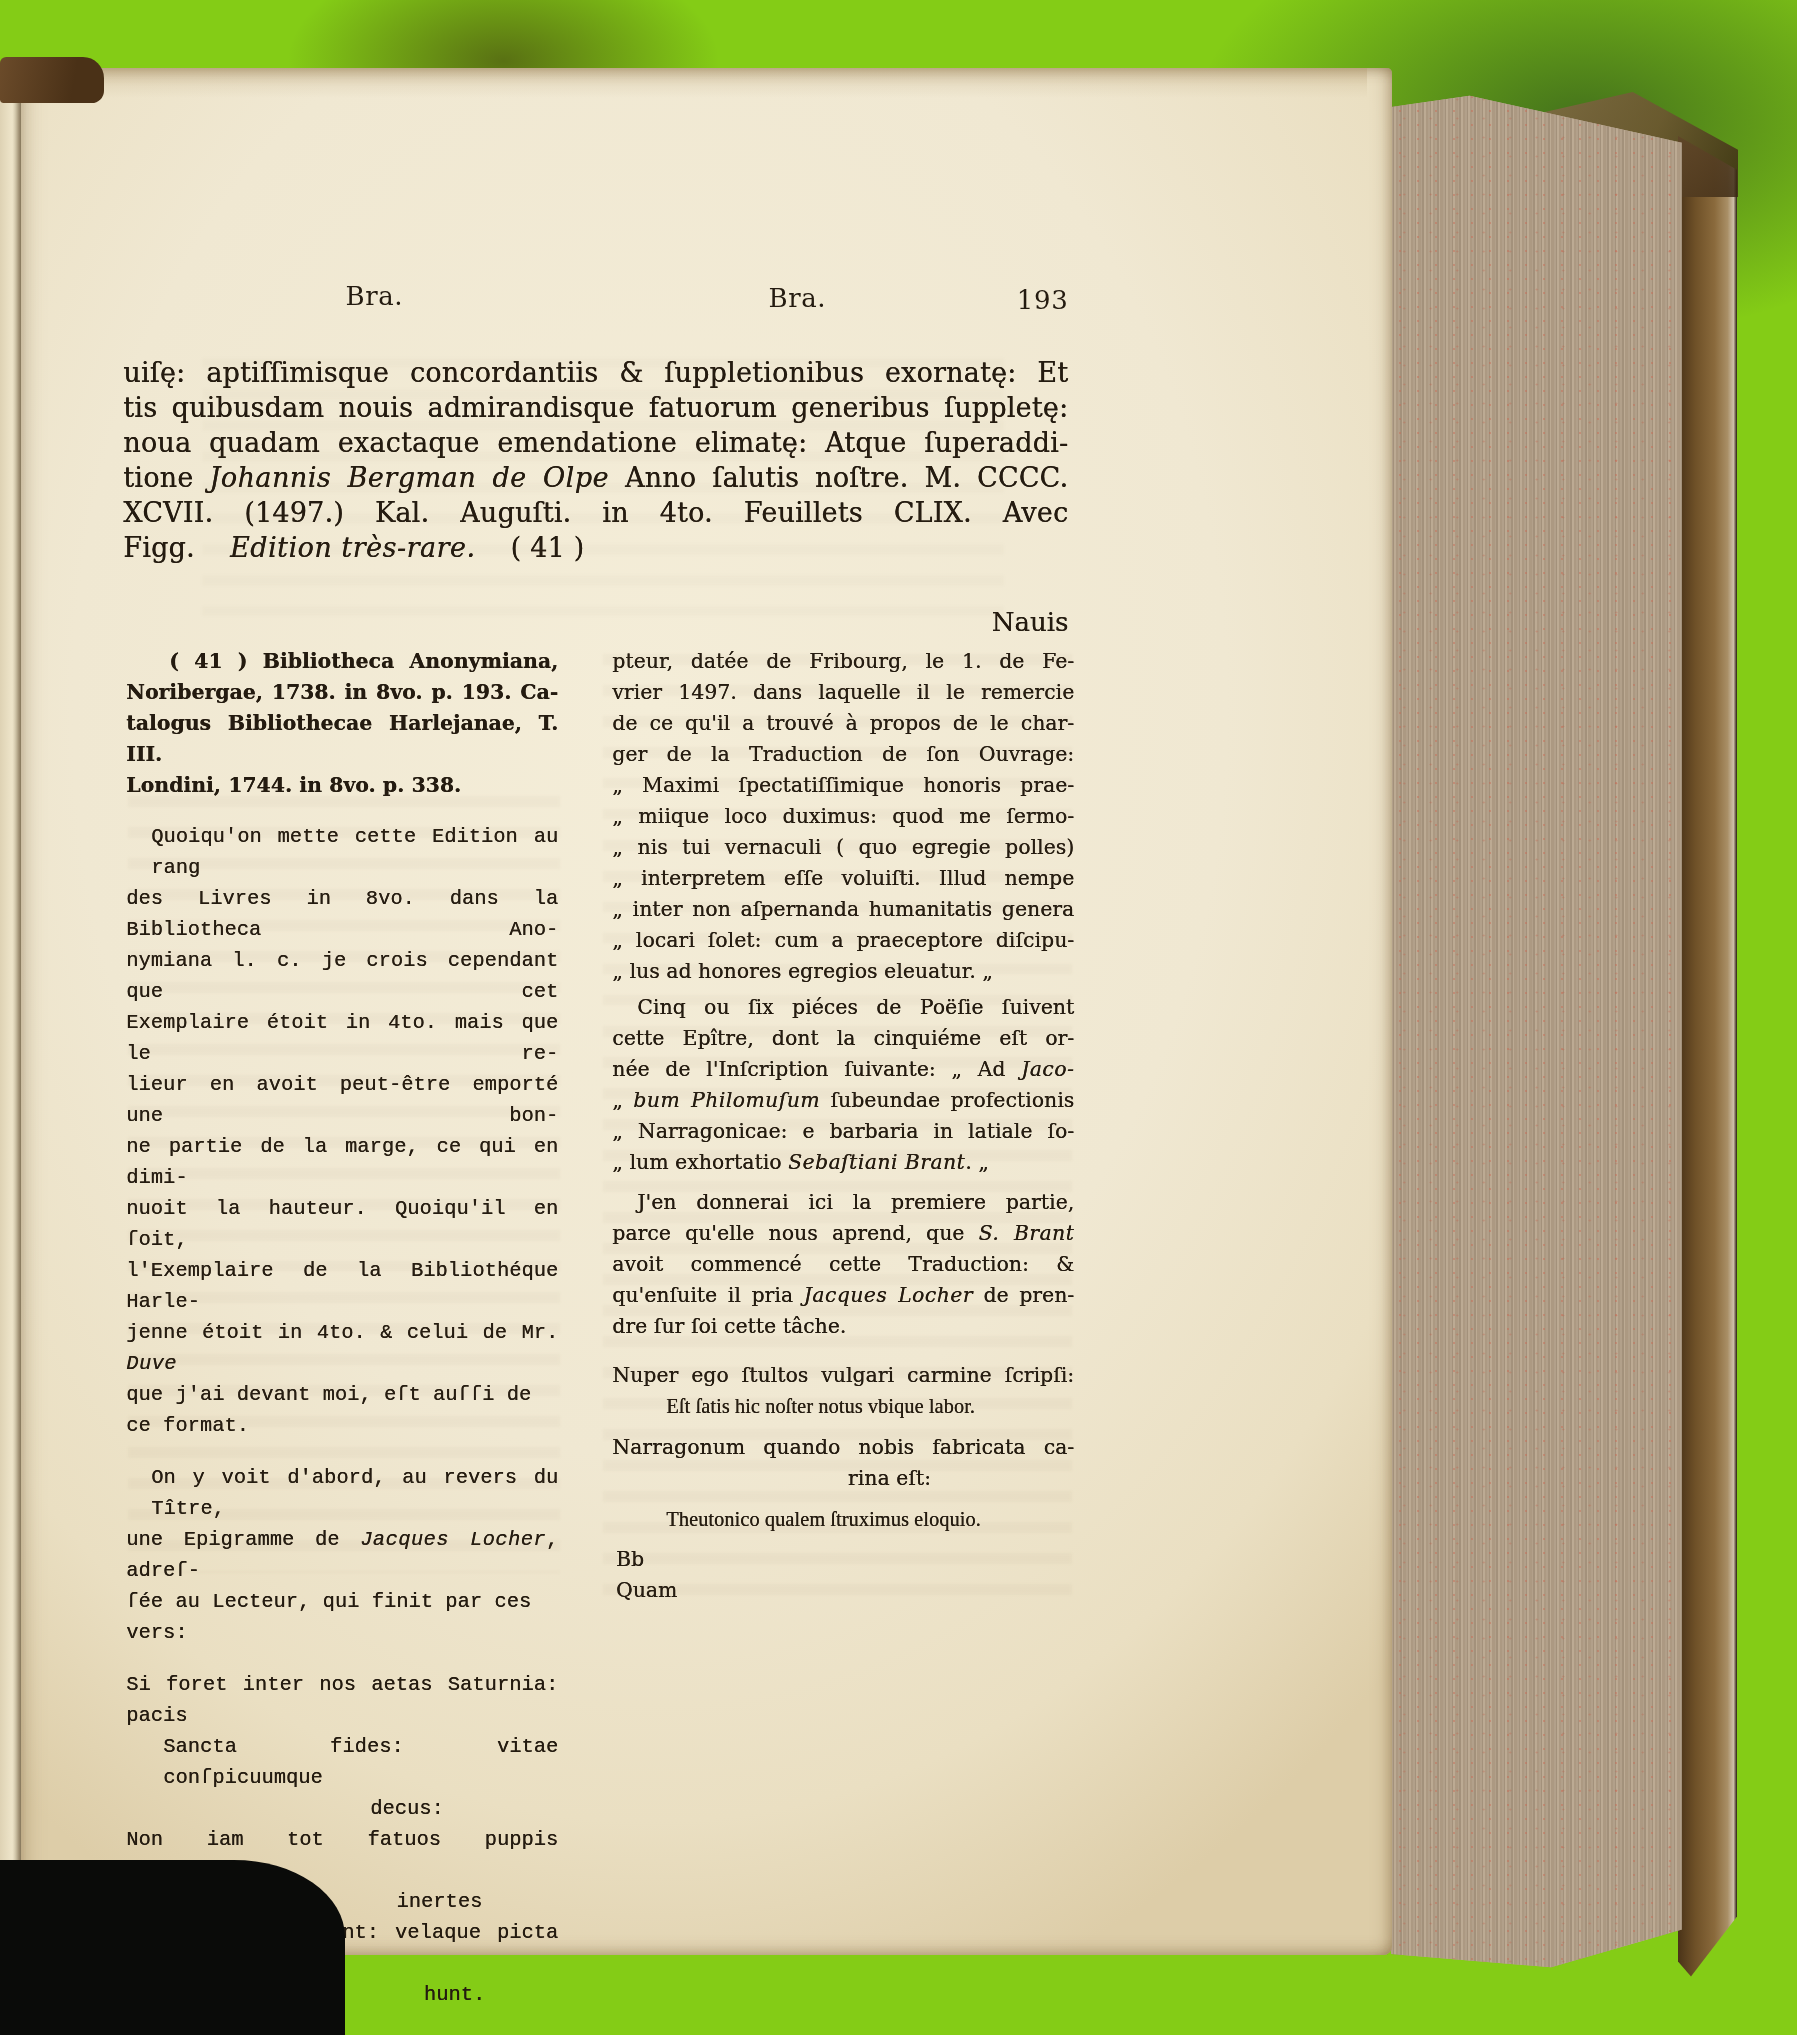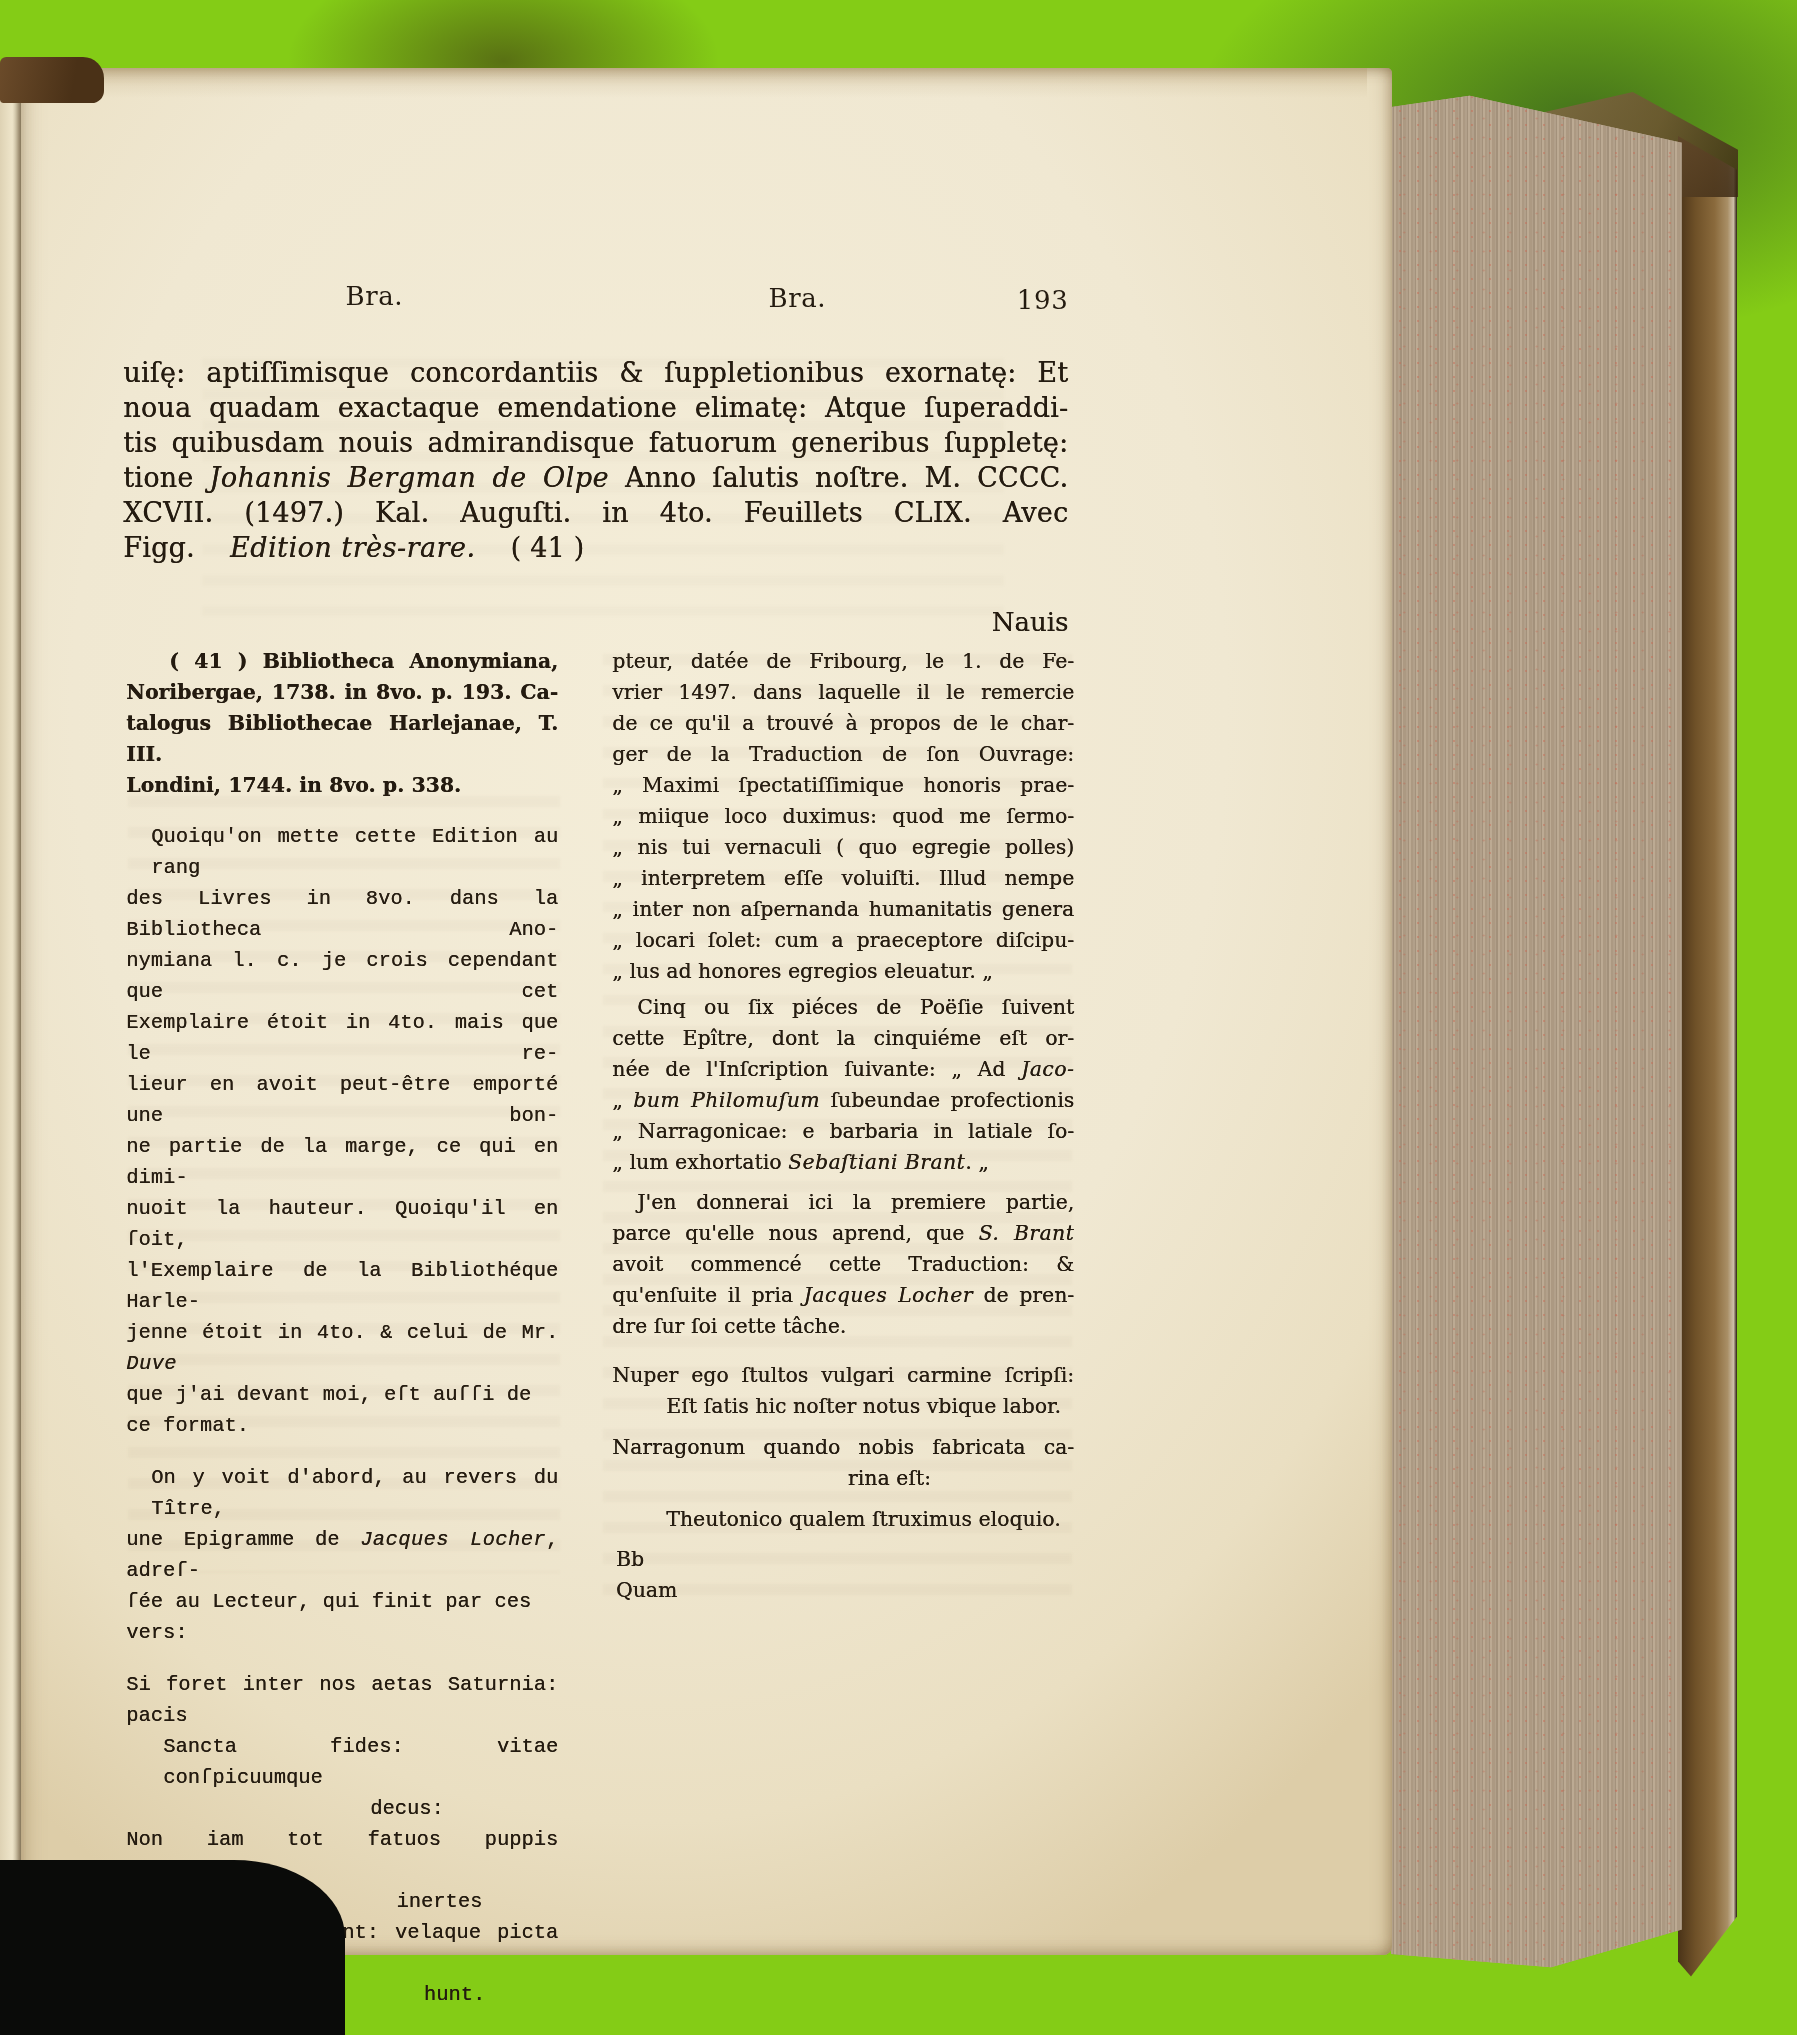--- a/index.html
+++ b/index.html
@@ -49,21 +49,21 @@
   #nauis{position:absolute;left:106px;top:539px;width:945px;text-align:right;font-size:26px;
          text-shadow:0.2px 0 0 currentColor;}
   #cols{position:absolute;left:109px;top:578px;width:948px;display:flex;}
   .col{font-size:20.3px;line-height:31px;letter-spacing:0.1px;text-shadow:0.2px 0 0 currentColor;}
   #col-left{width:432px;margin-right:54px;}
   #col-right{width:462px;}
   .line{min-height:31px;}
   #intro .line{min-height:35px;}
   .j{text-align:justify;text-align-last:justify;}
   .pre{white-space:pre;}
-  .in1{padding-left:43px;} .in2{padding-left:37px;} .ins{padding-left:25px;} .in3{padding-left:54px;}
+  .in1{padding-left:43px;} .in2{padding-left:37px;} .ins{padding-left:25px;} .in3{padding-left:54px;font-family:Liberation Serif, serif;}
   .ci20{text-align:center;padding-left:20%;} .ci30{text-align:center;padding-left:30%;}
   .ci45{text-align:center;padding-left:45%;} .ci50{text-align:center;padding-left:52%;}
   .b1{margin-bottom:20px;font-weight:bold;} .b2{margin-bottom:21px;font-family:Liberation Mono, monospace;} .b3{margin-bottom:8.6px;} .b4{margin-bottom:18.5px;} .b5{margin-bottom:5px;}
   .gapt{margin-top:10px;}
   em{font-style:italic;letter-spacing:0.5px;text-align:center;}
   .sigrow{display:flex;justify-content:space-between;padding-left:3.7px;margin-top:0;flex-direction:column;}
 </style>
 </head>
 <body>
 
@@ -71,22 +71,22 @@
   <div class="cover-edge"></div>
   <div class="corner-top"></div>
   <div class="fore-edge"></div>
   <div class="page">
     <div class="deckle"></div>
     <span class="rh c" style="left:311px;top:213px;width:92px;">Bra.</span>
     <span class="rh c" style="left:734px;top:215px;width:92px;">Bra.</span>
     <span class="rh r" style="left:971px;top:217px;width:80px;">193</span>
     <div id="intro">
         <div class="line j"><span>uiſę: aptiſſimisque concordantiis &amp; ſuppletionibus exornatę: Et</span></div>
+        <div class="line j"><span>tis quibusdam nouis admirandisque fatuorum generibus ſuppletę:</span></div>
         <div class="line j"><span>noua quadam exactaque emendatione elimatę: Atque ſuperaddi-</span></div>
-        <div class="line j"><span>tis quibusdam nouis admirandisque fatuorum generibus ſuppletę:</span></div>
         <div class="line j"><span>tione </span><em>Johannis Bergman de Olpe</em><span> Anno ſalutis noſtre. M. CCCC.</span></div>
         <div class="line j"><span>XCVII. (1497.) Kal. Auguſti. in 4to. Feuillets CLIX.   Avec</span></div>
         <div class="line pre"><span>Figg.    </span><em>Edition très-rare.</em><span>    ( 41 )</span></div>
       </div>
     <div id="nauis">Nauis</div>
     <div id="cols">
       <div class="col" id="col-left">
           <div class="block b1">
             <div class="line j in1"><span>( 41 )  Bibliotheca  Anonymiana,</span></div>
             <div class="line j"><span>Noribergae, 1738. in 8vo. p. 193.  Ca-</span></div>

